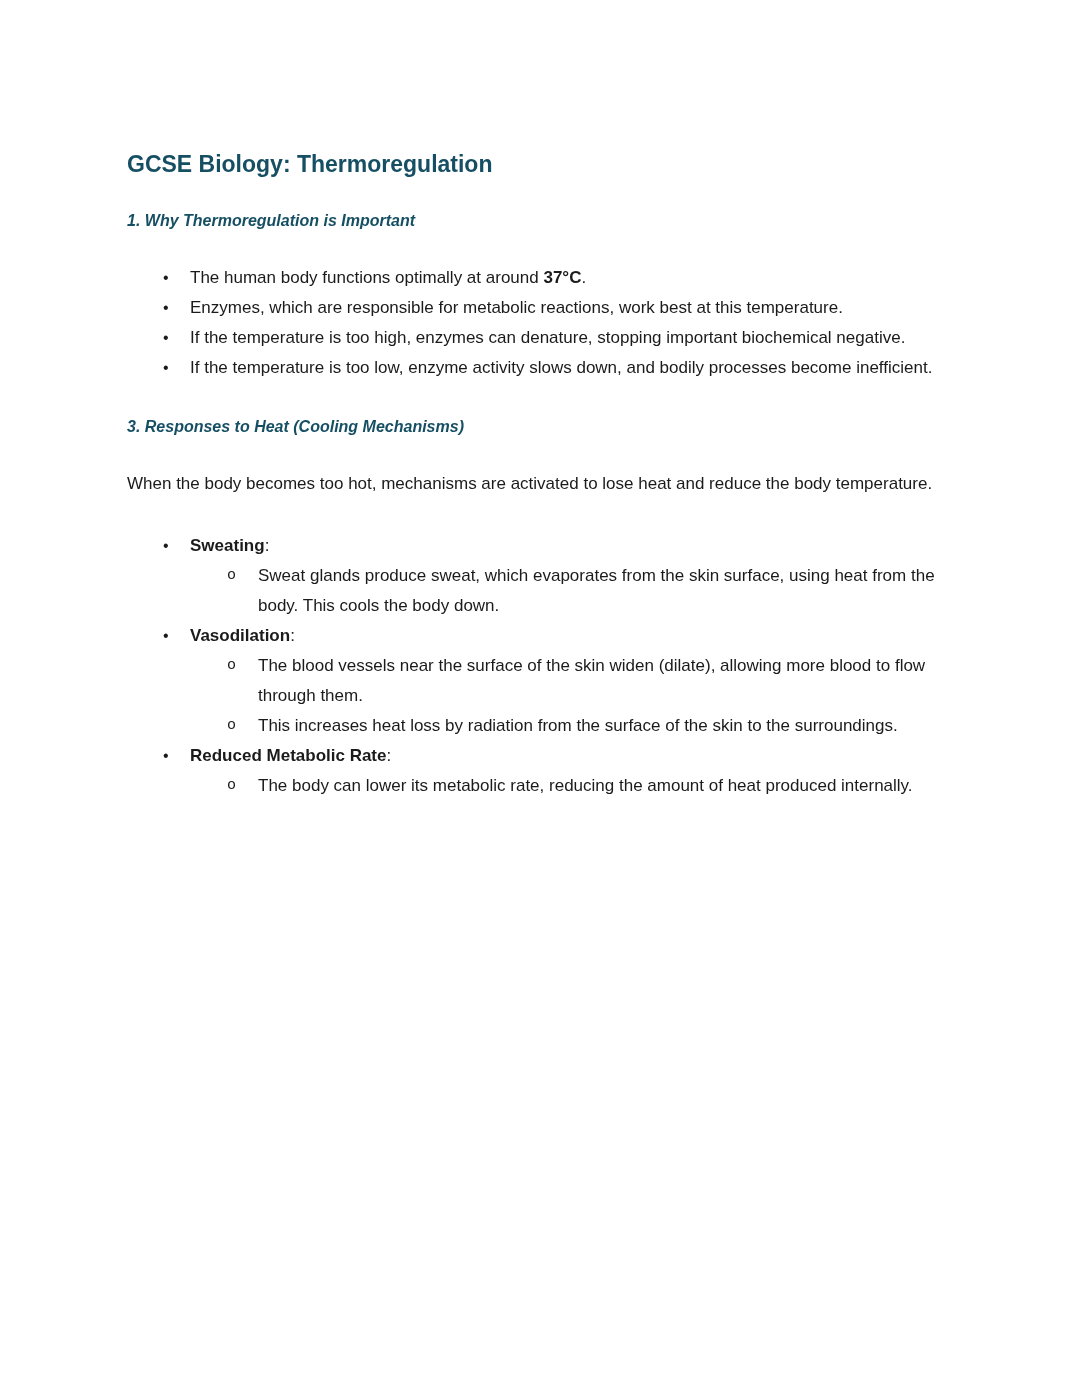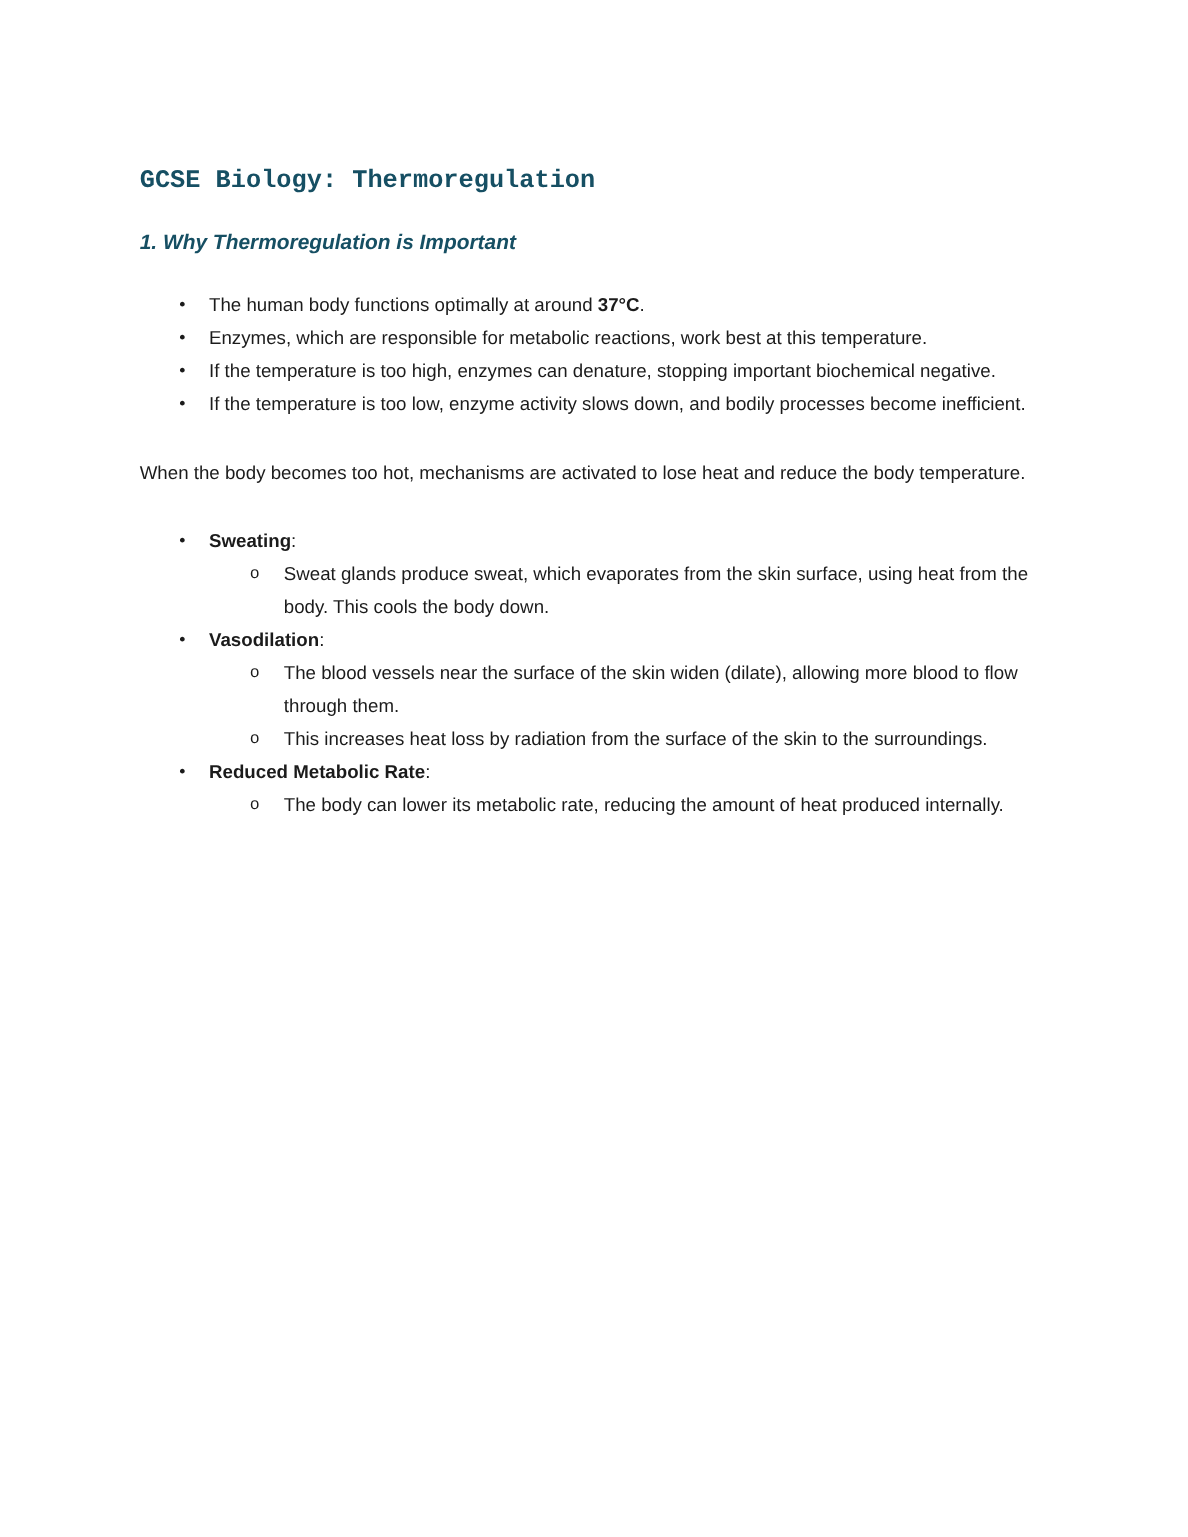--- a/index.html
+++ b/index.html
@@ -17,29 +17,28 @@
     font-family: "Liberation Sans", sans-serif;
     color: #1b1b1b;
     overflow: hidden;
   }
   .doc-title {
     font-size: 23px;
     line-height: 28px;
     font-weight: 700;
     color: #164f63;
     margin: 0 0 31px 0;
-    font-family: Liberation Mono, monospace;
   }
   .para {
     font-size: 17px;
     line-height: 30px;
     margin: 0 0 32px 0;
   }
   .section-heading {
-    font-size: 19px;
+    font-size: 16px;
     line-height: 24px;
     font-weight: 700;
     font-style: italic;
     color: #164f63;
     margin: 0 0 30px 0;
   }
   .list {
     margin: 0 0 32px 0;
   }
   .li {
@@ -88,20 +87,21 @@
             <div class="li level1">
     <span class="marker">•</span>
     <span class="li-text"><span>If the temperature is too low, enzyme activity slows down, and bodily processes become inefficient.</span></span>
   </div>
           </div>
         </div>
   </section>
       <section class="section">
   </section>
       <section class="section">
+    <h2 class="section-heading">3. Responses to Heat (Cooling Mechanisms)</h2>
     <div class="section-body">
           <p class="para"><span>When the body becomes too hot, mechanisms are activated to lose heat and reduce the body temperature.</span></p>
           <div class="list">
             <div class="li level1">
     <span class="marker">•</span>
     <span class="li-text"><span class="b">Sweating</span><span>:</span></span>
   </div>
             <div class="li level2">
     <span class="marker">o</span>
     <span class="li-text"><span>Sweat glands produce sweat, which evaporates from the skin surface, using heat from the body. This cools the body down.</span></span>

